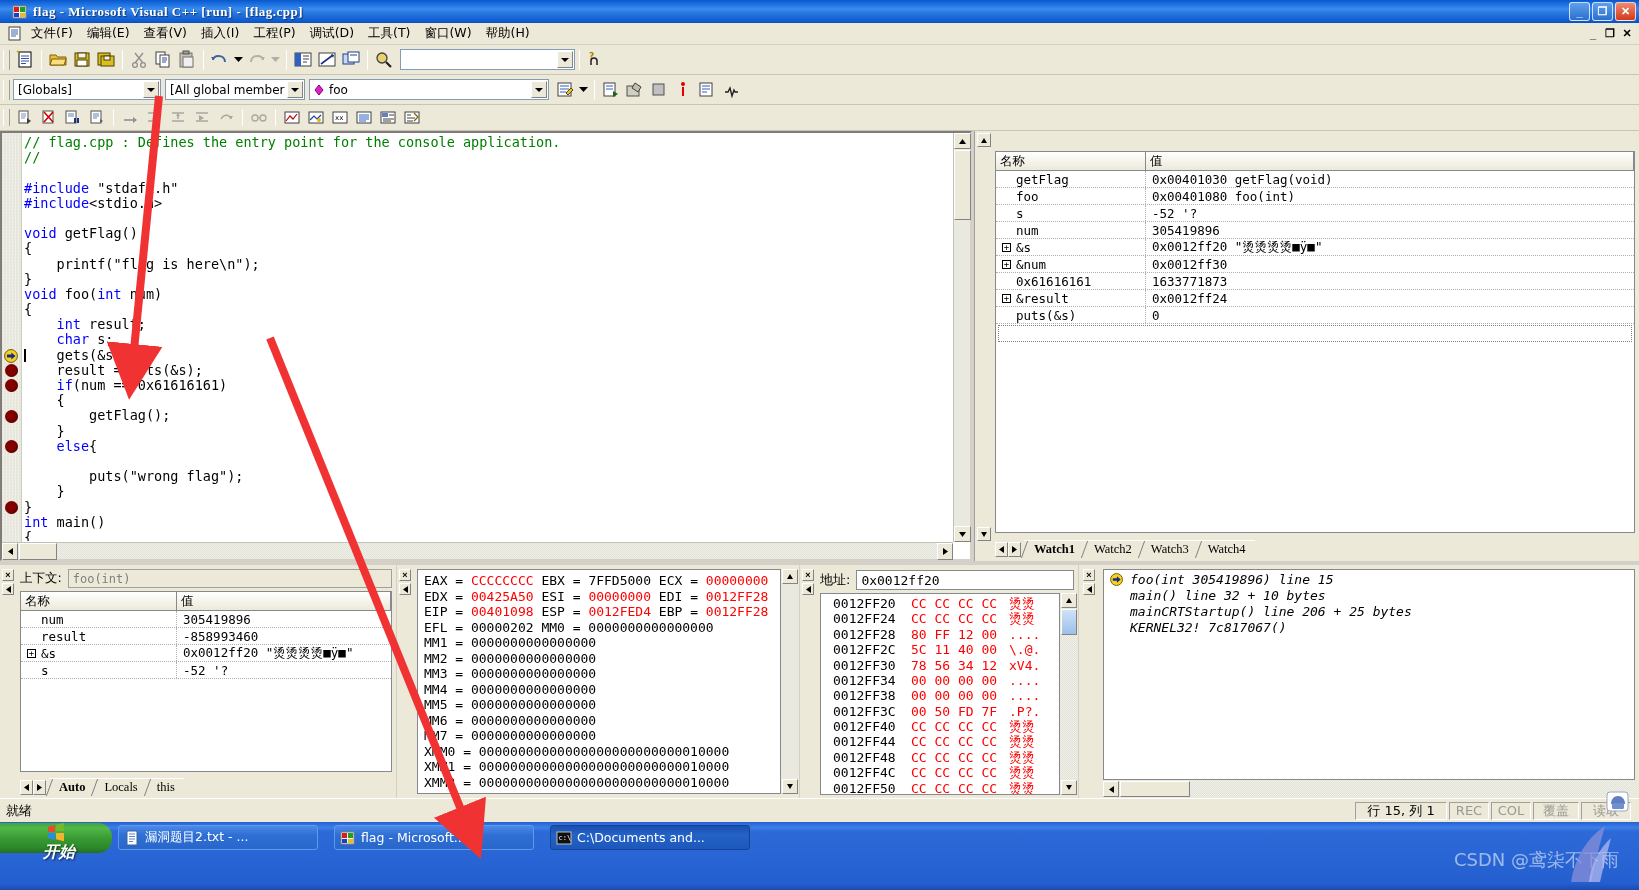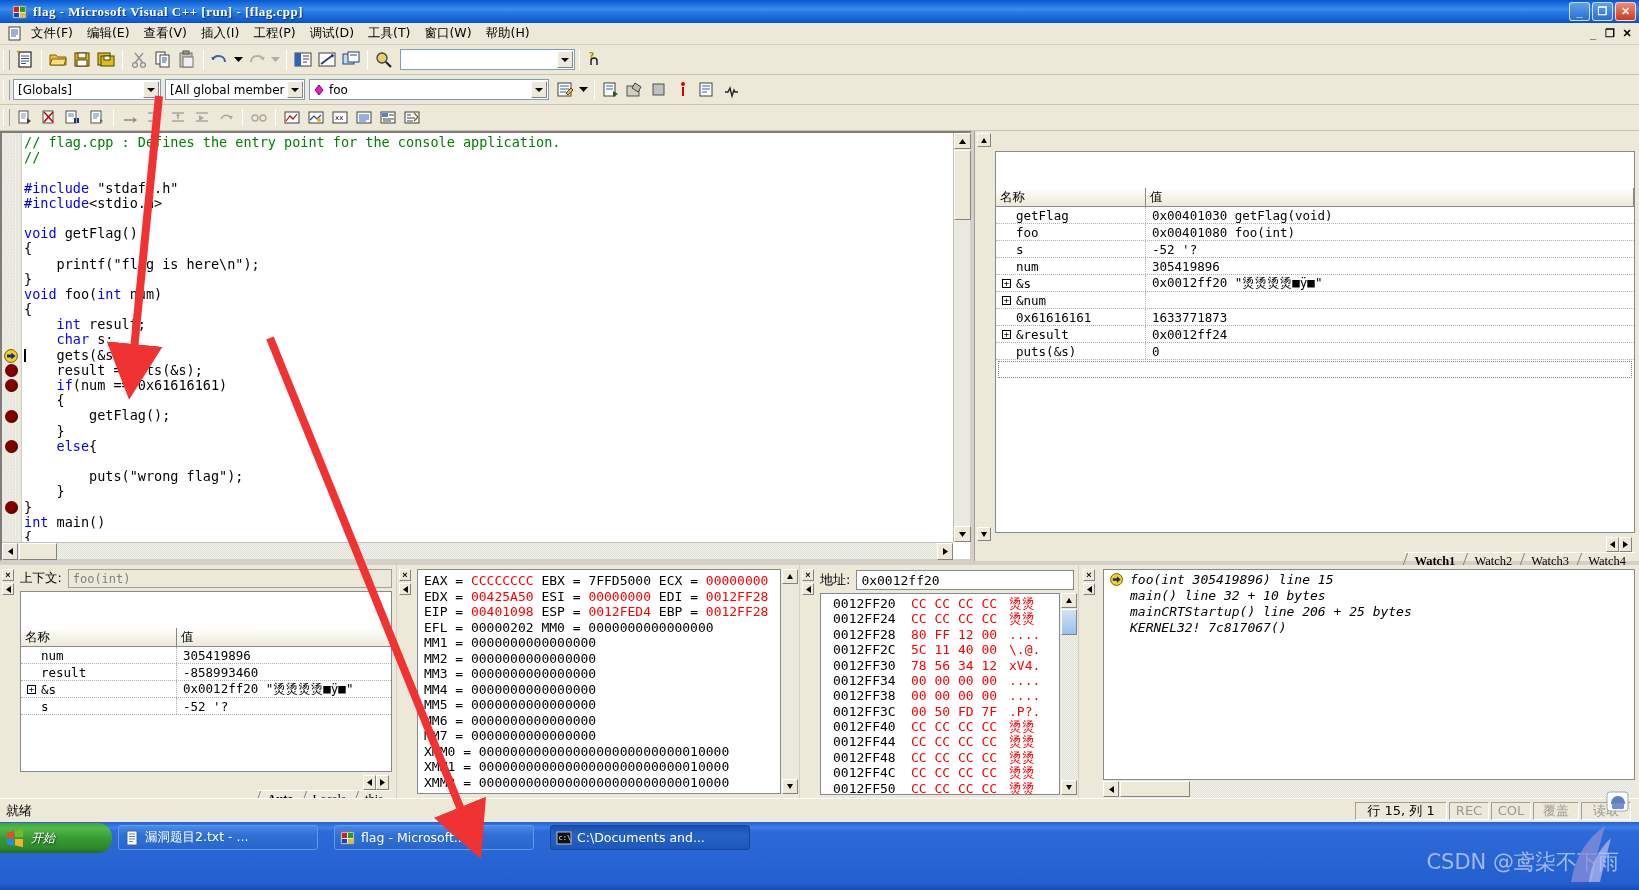--- a/index.html
+++ b/index.html
@@ -126,21 +126,21 @@
     position: absolute; left: 974px; top: 131px; width: 665px; height: 430px;
     background: #ece9d8; border-left: 1px solid #a0a0a0;
   }
   .wp-side { position: absolute; left: 2px; top: 2px; width: 14px; bottom: 20px; }
   .grid {
     position: absolute; left: 20px; top: 20px; right: 4px; bottom: 28px;
     background: #fff; border: 1px solid #868a8e; overflow: hidden;
   }
   .grid-header {
     display: flex; height: 19px; background: #0369a1; border-bottom: 1px solid #868a8e;
-    font-family: "DejaVu Sans", sans-serif; font-size: 12.5px; margin-top: 36px;
+    font-family: "DejaVu Sans", sans-serif; font-size: 12.5px;
   }
   .gh-cell {
     border-right: 1px solid #868a8e; padding: 1px 4px; display: flex; align-items: center;
     background: linear-gradient(to bottom,#fff,#ece9d8); color: #000;
   }
   .grow {
     display: flex; height: 17px; font-family: "DejaVu Sans Mono", monospace; font-size: 12.5px;
     border-bottom: 1px dotted #b0b0b0;
   }
   .gc-name { width: 150px; border-right: 1px dotted #b0b0b0; display: flex; align-items: center; padding-left: 6px; }
@@ -148,21 +148,21 @@
   .expander {
     width: 9px; height: 9px; border: 1px solid #000; margin-right: 5px;
     display: inline-flex; align-items: center; justify-content: center;
     font-size: 9px; line-height: 7px; background: #fff; flex: none;
     font-family: "DejaVu Sans Mono", monospace;
   }
   .indent-nb { display: inline-block; width: 14px; flex: none; }
   .edit-row { height: 17px; margin: 1px 2px; border: 1px dotted #808080; background: #fff; }
   .tabstrip {
     position: absolute; left: 20px; bottom: 4px; right: 4px; height: 20px;
-    display: flex; align-items: flex-end; font-family: "Liberation Serif", serif; font-size: 12.5px; flex-direction: column;
+    display: flex; align-items: flex-end; font-family: "Liberation Serif", serif; font-size: 12.5px;
   }
   .tsnav { display: flex; margin-right: 3px; }
   .tsbtn {
     width: 13px; height: 15px; background: #ece9d8; border: 1px solid #fff;
     border-right-color: #848284; border-bottom-color: #848284;
     display: flex; align-items: center; justify-content: center; font-size: 8px;
   }
   .tab {
     padding: 1px 9px 0 10px; position: relative; height: 17px;
     border-top: 1px solid #fff; color: #000;
@@ -252,39 +252,39 @@
   .taskbar {
     position: absolute; left: 0; top: 822px; width: 1639px; height: 68px;
     background: linear-gradient(to bottom,#2a5fd0 0%,#3a80e8 8%,#2d6ad8 14%,#245fd0 90%,#1b4cb0 100%);
     display: flex; align-items: flex-start;
   }
   .start-btn {
     width: 112px; height: 30px; margin-top: 1px;
     background: linear-gradient(to bottom,#43a23f 0%,#51b84a 18%,#389a33 52%,#2d8a2a 82%,#246e22 100%);
     border-radius: 0 14px 14px 0;
     display: flex; align-items: center; padding-left: 6px; color: #fff;
-    font-family: "DejaVu Sans", sans-serif; font-weight: normal; font-size: 12px;
-    font-style: italic; text-shadow: 1px 1px 2px rgba(0,0,0,.6);
+    font-family: "DejaVu Sans", sans-serif; font-weight: bold; font-size: 16px;
+    font-style: italic; text-shadow: 1px 1px 2px rgba(0,0,0,.6); flex-direction: column;
   }
   .tasks { display: flex; margin-left: 6px; margin-top: 3px; gap: 16px; }
   .task {
     width: 200px; height: 25px; display: flex; align-items: center; padding-left: 5px;
     background: linear-gradient(to bottom,#4a8ae8,#2f6fd4 40%,#2866cc 100%);
     border: 1px solid #5c9aec; border-radius: 3px; color: #fff;
     font-family: "DejaVu Sans", sans-serif; font-size: 12.5px; white-space: nowrap; overflow: hidden;
   }
   .task.active {
     background: linear-gradient(to bottom,#1b4fae,#2463c8 40%,#1d57ba 100%);
     border-color: #144499;
   }
   .task .ti { width: 16px; height: 16px; margin-right: 5px; flex: none; position: relative; }
 
   .watermark {
     position: absolute; right: 20px; top: 848px;
-    font-family: "DejaVu Sans", sans-serif; font-size: 21px;
+    font-family: "DejaVu Sans", sans-serif; font-size: 18px;
     color: rgba(255,255,255,.55); white-space: nowrap; pointer-events: none; text-align: right;
   }
   .tray-glyph {
     position: absolute; right: 8px; top: 790px; width: 120px; height: 95px; pointer-events: none;
   }
 
   
   .ann { position: absolute; left: 0; top: 0; width: 1639px; height: 890px; pointer-events: none; }
 </style>
 </head>
@@ -745,20 +745,21 @@
               <span class="expander">+</span>
               <span>&amp;s</span>
             </div>
             <div class="gc-val">0x0012ff20 "烫烫烫烫■ÿ■"</div>
           </div>
           <div class="grow">
             <div class="gc-name" style="width: 150px;">
               <span class="expander">+</span>
               <span>&amp;num</span>
             </div>
+            <div class="gc-val">0x0012ff30</div>
           </div>
           <div class="grow">
             <div class="gc-name" style="width: 150px;">
               <span class="indent-nb"></span>
               <span>0x61616161</span>
             </div>
             <div class="gc-val">1633771873</div>
           </div>
           <div class="grow">
             <div class="gc-name" style="width: 150px;">

